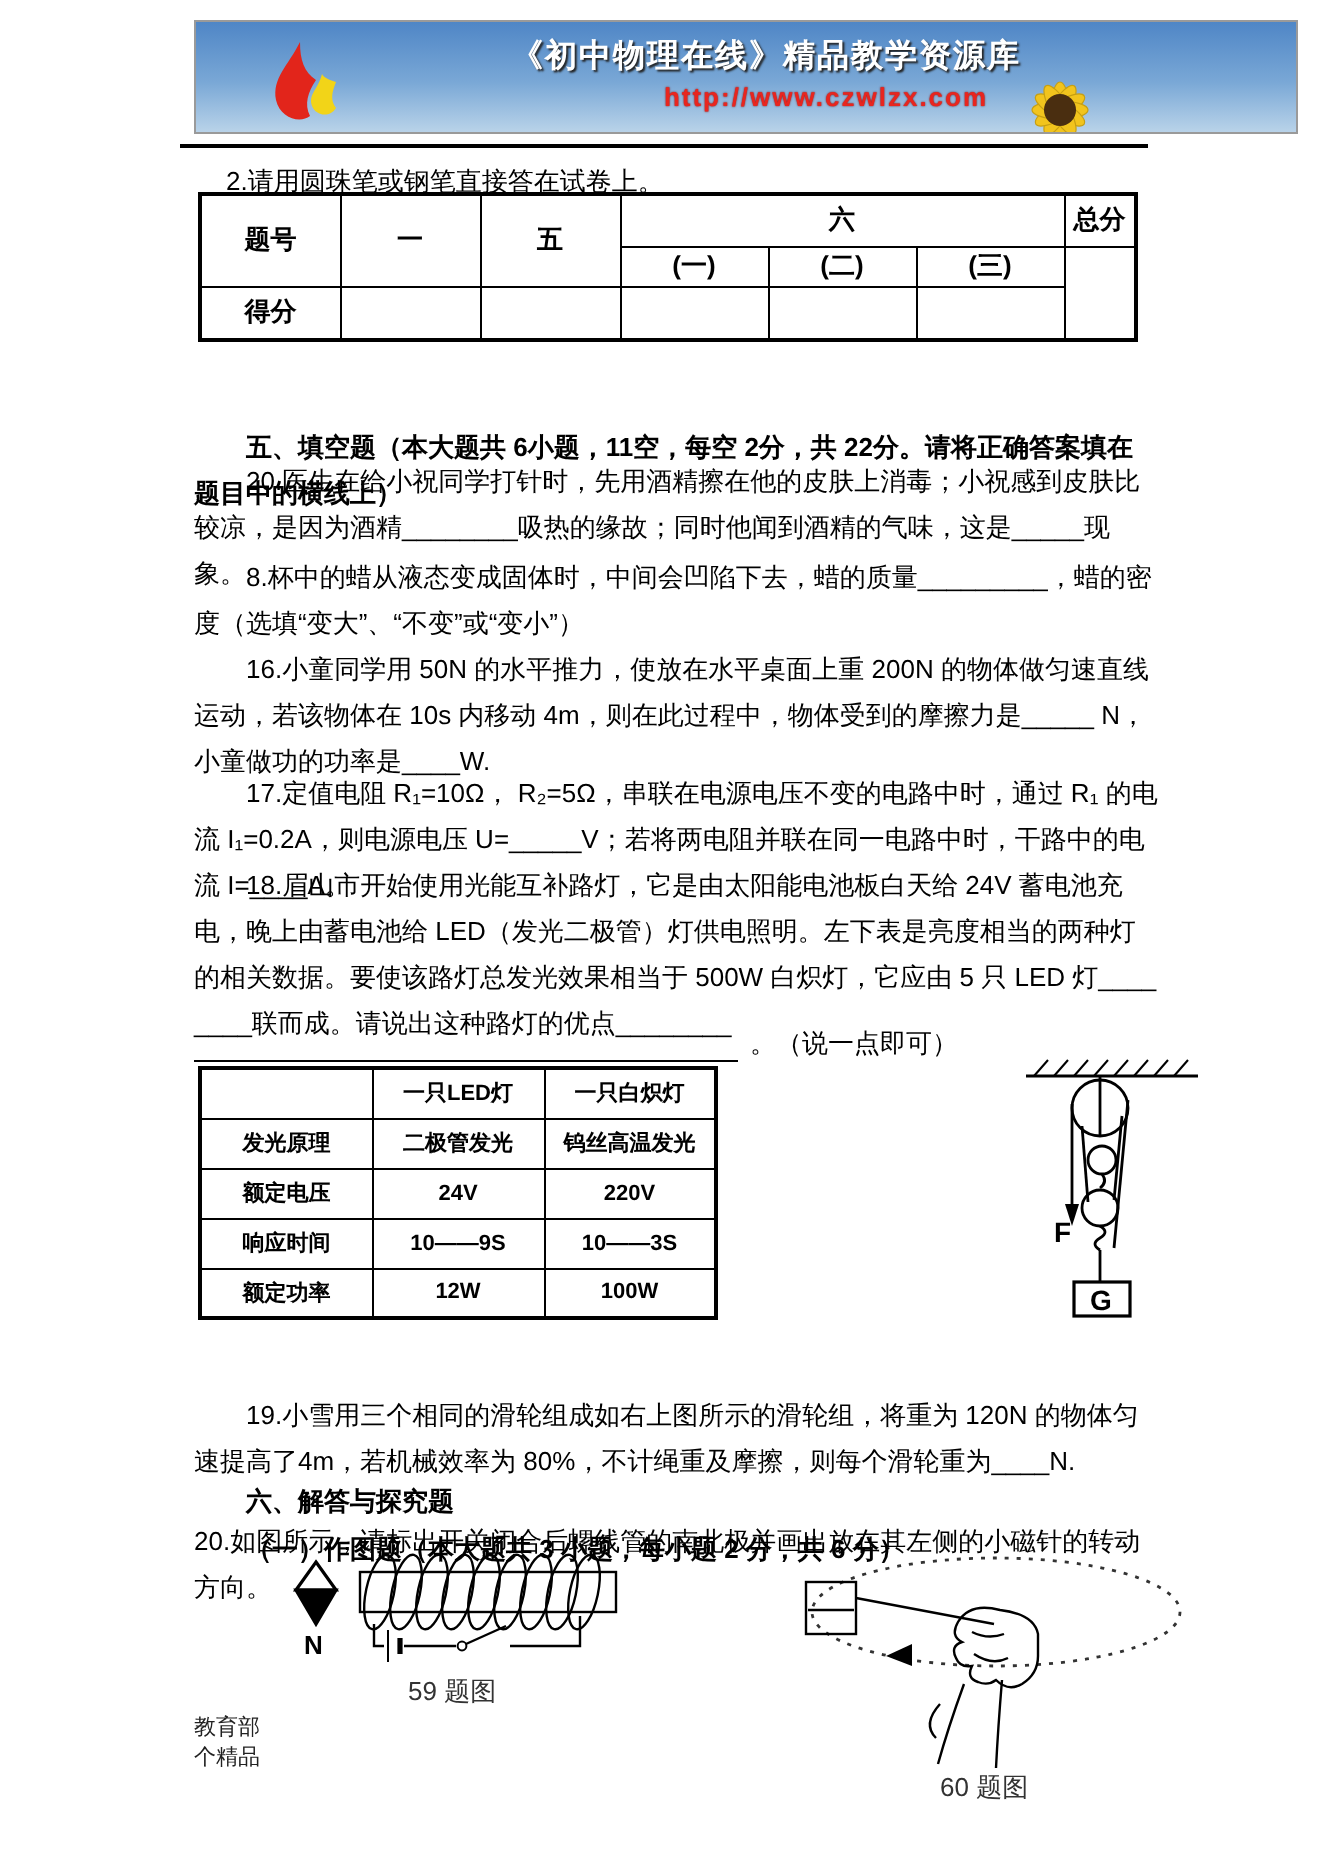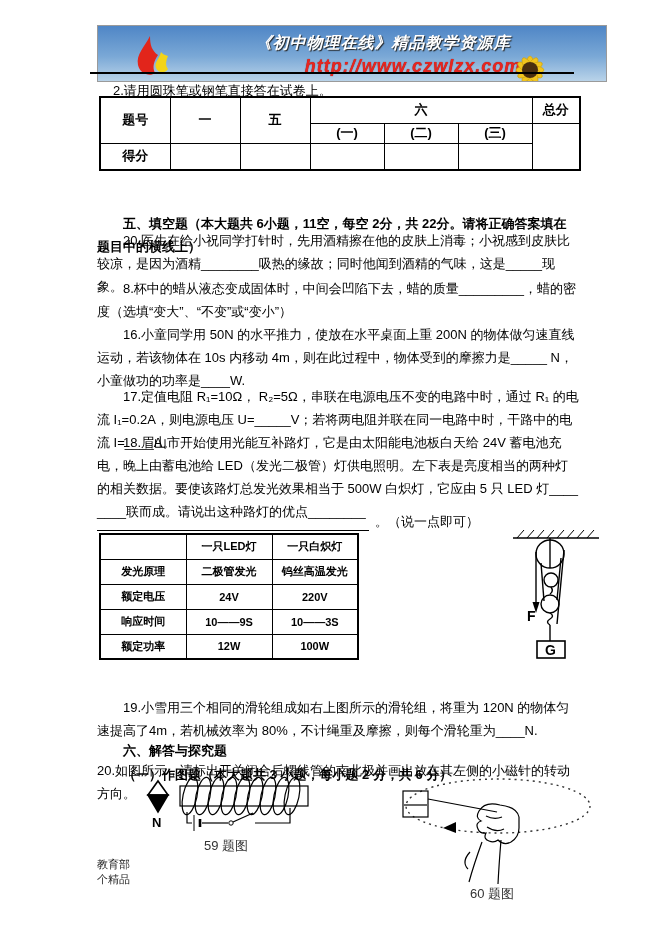--- a/index.html
+++ b/index.html
@@ -2,28 +2,28 @@
 <html><head>
 <meta charset="utf-8">
 <style>
   * { margin:0; padding:0; box-sizing:border-box; }
   body { background:#e8e8e8; font-family:"Liberation Sans", sans-serif; }
   .page { position:relative; width:661px; height:935px; background:#ffffff; overflow:hidden;
           font-family:"Liberation Sans", sans-serif; color:#000; }
   .abs { position:absolute; }
 
   
-  .banner { left:97px; top:25px; width:510px; height:57px; overflow:hidden;
+  .banner { left:97px; top:10px; width:552px; height:57px; overflow:hidden;
             background:linear-gradient(180deg,#4f86c6 0%, #7aa8d6 55%, #b9d3e9 100%);
-            border:1px solid #9a9a9a;font-style:italic; }
+            border:1px solid #9a9a9a; }
   .banner-title { position:absolute; left:120px; top:7px; width:330px; text-align:center;
                   color:#ffffff; font-weight:bold; font-size:16px; letter-spacing:1px;
                   text-shadow:1px 1px 1px #222; }
   .banner-url { position:absolute; left:190px; top:30px; width:250px; text-align:center;
-                color:#e8251f; font-weight:bold; font-size:18px; letter-spacing:1px;
+                color:#e8251f; font-weight:bold; font-size:13px; letter-spacing:1px;
                 text-shadow:0 0 1px #7c1410; }
   .hrule { left:90px; top:72px; width:484px; height:2px; background:#000; }
 
   
   .tx { width:482px; font-size:13px; line-height:23px; word-break:break-all; }
   .ind { text-indent:2em; }
   .bold { font-weight:bold;margin-top:28px; }
 
   
   table { border-collapse:collapse; }
@@ -78,21 +78,21 @@
 
   <div class="abs tx" style="left:113px;top:79px">2.请用圆珠笔或钢笔直接答在试卷上。</div>
 
   <table class="abs score-table" style="left:99px;top:96px">
     <tbody>
         <tr class="r1">
       <td rowspan="2" style="width:70px">题号</td>
       <td rowspan="2" style="width:70px">一</td>
       <td rowspan="2" style="width:70px">五</td>
       <td colspan="3" style="width:222px">六</td>
-      <td style="width:48px">总分</td>
+      <td style="width:36px">总分</td>
     </tr>
     <tr class="r2">
       <td style="width:74px">(一)</td>
       <td style="width:74px">(二)</td>
       <td style="width:74px">(三)</td>
       <td rowspan="2"></td>
     </tr>
     <tr class="r3">
       <td>得分</td>
       <td></td>

